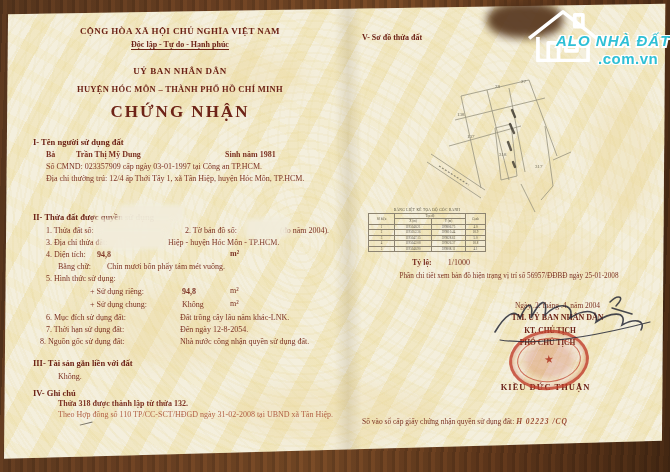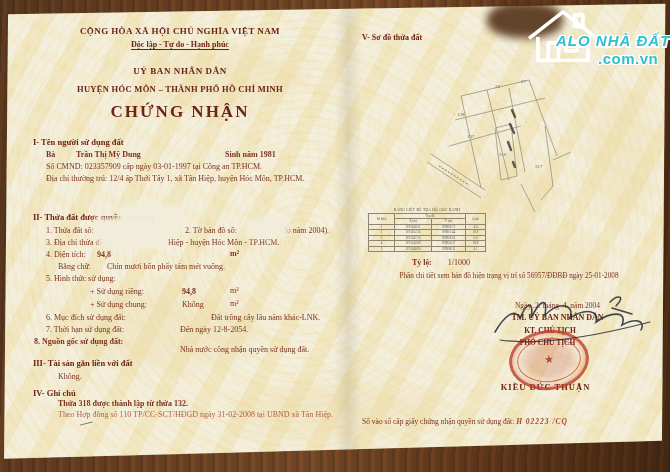--- a/index.html
+++ b/index.html
@@ -98,25 +98,25 @@
     <div class="t" style="left:58px;top:262px;">Bằng chữ:</div>
     <div class="t" style="left:107px;top:262px;">Chín mươi bốn phẩy tám mét vuông.</div>
     <div class="t" style="left:46px;top:274px;">5. Hình thức sử dụng:</div>
     <div class="t" style="left:90px;top:287px;">+ Sử dụng riêng:</div>
     <div class="t b" style="left:182px;top:287px;">94,8</div>
     <div class="t" style="left:230px;top:286px;">m²</div>
     <div class="t" style="left:90px;top:300px;">+ Sử dụng chung:</div>
     <div class="t" style="left:182px;top:300px;">Không</div>
     <div class="t" style="left:230px;top:299px;">m²</div>
     <div class="t" style="left:46px;top:313px;">6. Mục đích sử dụng đất:</div>
-    <div class="t" style="left:180px;top:313px;margin-left:31px;">Đất trồng cây lâu năm khác-LNK.</div>
+    <div class="t" style="left:180px;top:313px;">Đất trồng cây lâu năm khác-LNK.</div>
     <div class="t" style="left:46px;top:325px;">7. Thời hạn sử dụng đất:</div>
     <div class="t" style="left:180px;top:325px;">Đến ngày 12-8-2054.</div>
-    <div class="t" style="left:34px;top:337px;font-weight:bold;">8. Nguồn gốc sử dụng đất:</div>
-    <div class="t" style="left:180px;top:337px;margin-top:8px;">Nhà nước công nhận quyền sử dụng đất.</div>
+    <div class="t" style="left:40px;top:337px;">8. Nguồn gốc sử dụng đất:</div>
+    <div class="t" style="left:180px;top:337px;">Nhà nước công nhận quyền sử dụng đất.</div>
 
     <div class="patch" style="left:122px;top:208px;width:58px;height:11px;"></div>
     <div class="patch" style="left:98px;top:222px;width:72px;height:12px;"></div>
     <div class="patch" style="left:249px;top:222px;width:36px;height:12px;"></div>
     <div class="patch" style="left:102px;top:234px;width:60px;height:12px;"></div>
 
     <div class="t b dark" style="left:33px;top:358px;font-size:8.5px;">III- Tài sản gắn liền với đất</div>
     <div class="t" style="left:58px;top:372px;">Không.</div>
 
     <div class="t b dark" style="left:33px;top:388px;font-size:8.5px;">IV- Ghi chú</div>

